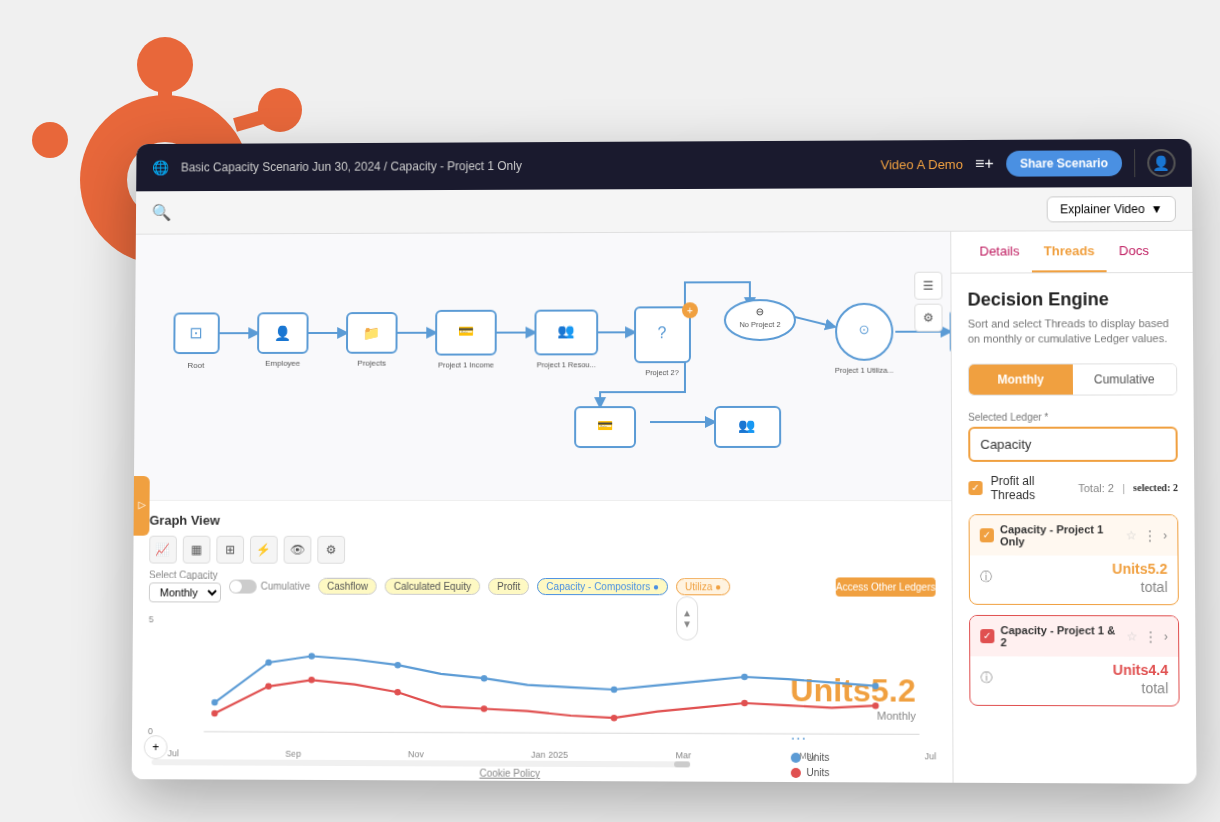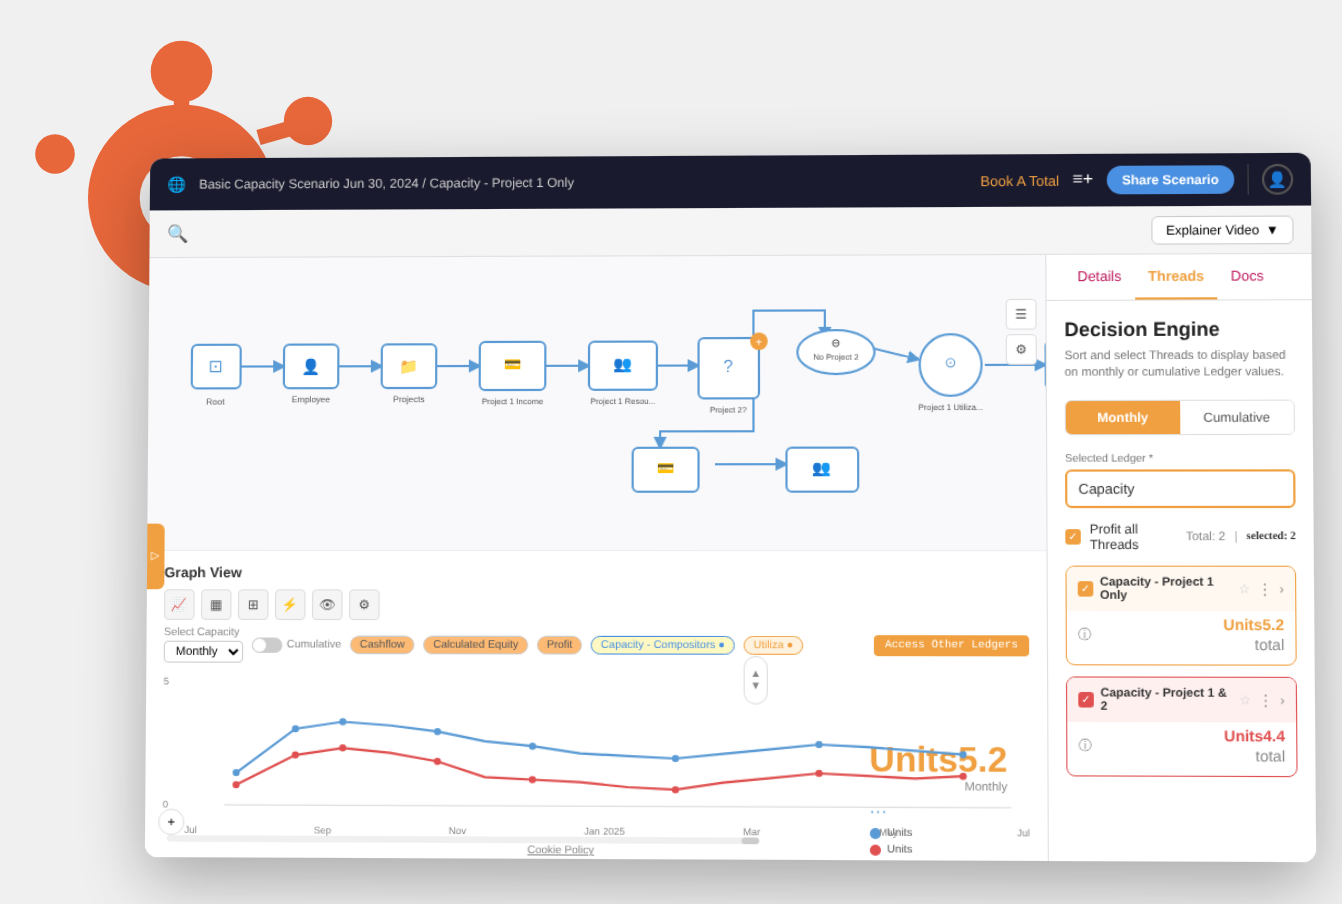--- a/index.html
+++ b/index.html
@@ -199,44 +199,43 @@
       border-radius: 50%;
       position: absolute;
       top: 1px;
       left: 1px;
     }
     .tab-pill {
       font-size: 10px;
       padding: 2px 8px;
       border-radius: 12px;
       border: 1px solid #ccc;
-      background: #fdba74;
+      background: #fef9c3;
       cursor: pointer;
       color: #555;
     }
     .tab-pill.active-blue {
       background: #fef9c3;
       border-color: #4a90e2;
       color: #4a90e2;
     }
     .tab-pill.active-orange {
       background: #fff3e0;
       border-color: #f0a040;
       color: #f0a040;
     }
     .access-ledger-btn {
       background: #f0a040;
       border: none;
       color: #fff;
       font-size: 10px;
-      padding: 4px 10px;
+      padding: 4px 0;
       border-radius: 4px;
       cursor: pointer;
       margin-left: auto;
-      font-family: Liberation Mono, monospace;
     }
 
     
     .big-value {
       position: absolute;
       right: 20px;
       top: 60px;
     }
     .big-value-number {
       font-size: 32px;
@@ -563,21 +562,21 @@
   <circle cx="40" cy="130" r="18" fill="#e8673a"></circle>
 
   <line x1="75" y1="148" x2="110" y2="155" stroke="#e8673a" stroke-width="14"></line>
 </svg>
 
 <div class="app-window">
 
   <div class="top-bar">
     <span class="breadcrumb-icon">🌐</span>
     <span class="top-bar-breadcrumb">Basic Capacity Scenario Jun 30, 2024 / Capacity - Project 1 Only</span>
-    <button class="book-demo-btn">Book A Total</button>
+    <button class="book-demo-btn">Video A Demo</button>
     <span class="menu-icon">≡+</span>
     <button class="share-btn">Share Scenario</button>
     <div class="divider-v"></div>
     <div class="user-icon">👤</div>
   </div>
 
   <div class="search-bar-area">
     <button class="search-icon-btn">🔍</button>
     <button class="explainer-btn">
       <span>Explainer Video</span>

